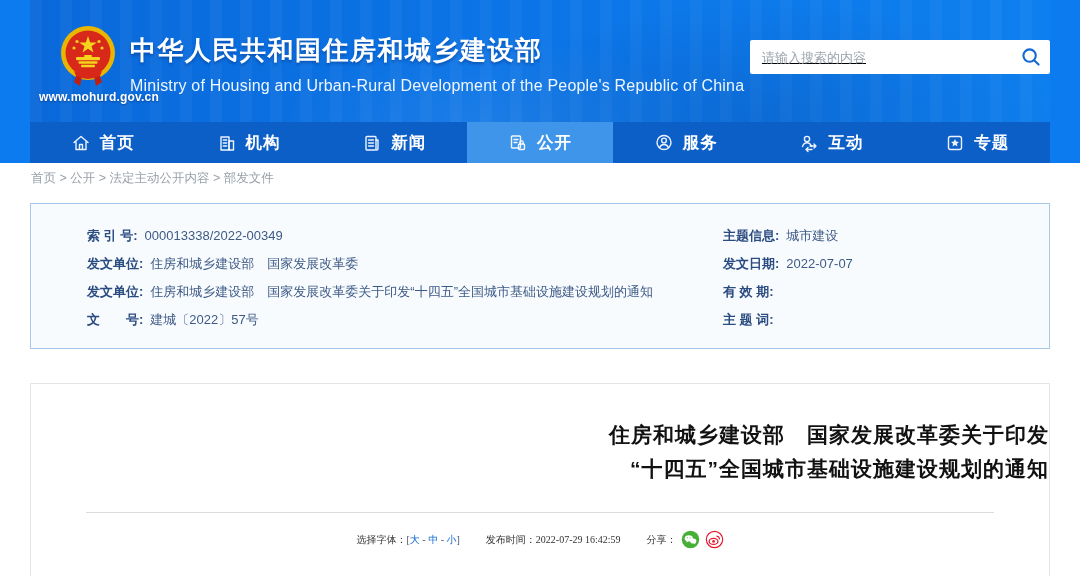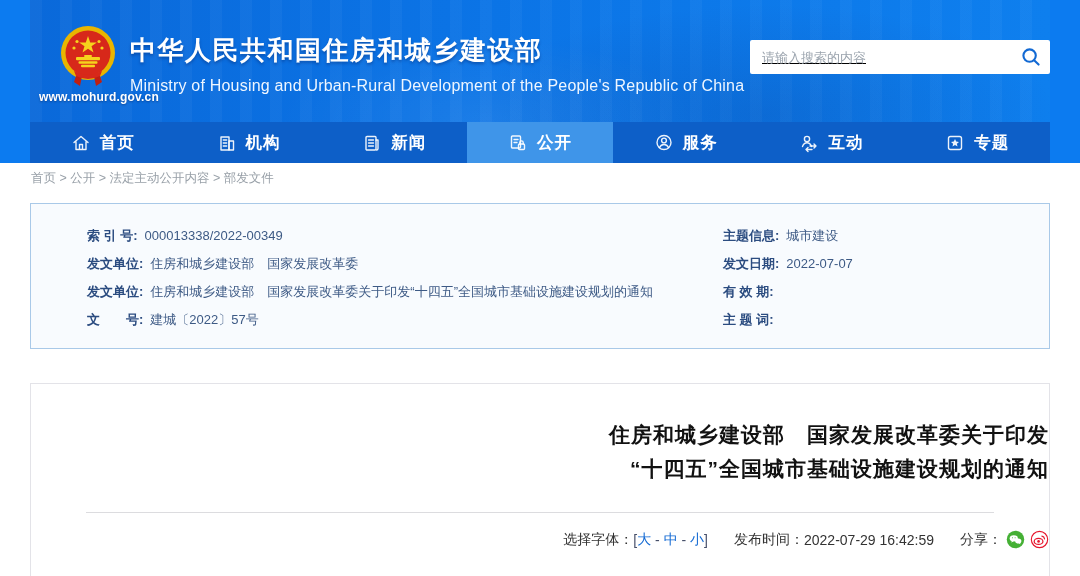--- a/index.html
+++ b/index.html
@@ -64,22 +64,22 @@
   .info-label{color:#2b4c80;font-weight:bold;white-space:pre;margin-right:7px;flex:none;}
   .info-value{color:#3d5a85;}
   
   .article{
     width:1020px;margin:34px auto 0;box-sizing:border-box;height:240px;
     border:1px solid #e3e3e8;background:#fff;padding-top:34px;
   }
   .article h1{margin:0;text-align:right;font-size:21px;line-height:34px;color:#111;
     font-weight:bold;letter-spacing:1px;}
   .article .divider{margin:26px 55px 0;border-top:1px solid #dcdcdf;height:0;}
-  .meta-row{margin-top:17px;display:flex;justify-content:flex-end;align-items:center;
-    font-size:14px;color:#333;}
+  .meta-row{margin-top:17px;display:flex;justify-content:center;align-items:center;
+    font-size:10px;color:#333;font-family:Liberation Serif, serif;}
   .meta-row .pre{white-space:pre;}
   .font-link{color:#1269d3;text-decoration:none;cursor:pointer;}
   .bracket{color:#47506a;}
   .meta-gap{display:inline-block;width:26px;}
   .share-icons{display:flex;align-items:center;gap:5px;margin-left:4px;}
   .share-icons span{display:flex;cursor:pointer;}
 </style>
 </head>
 <body>
 

